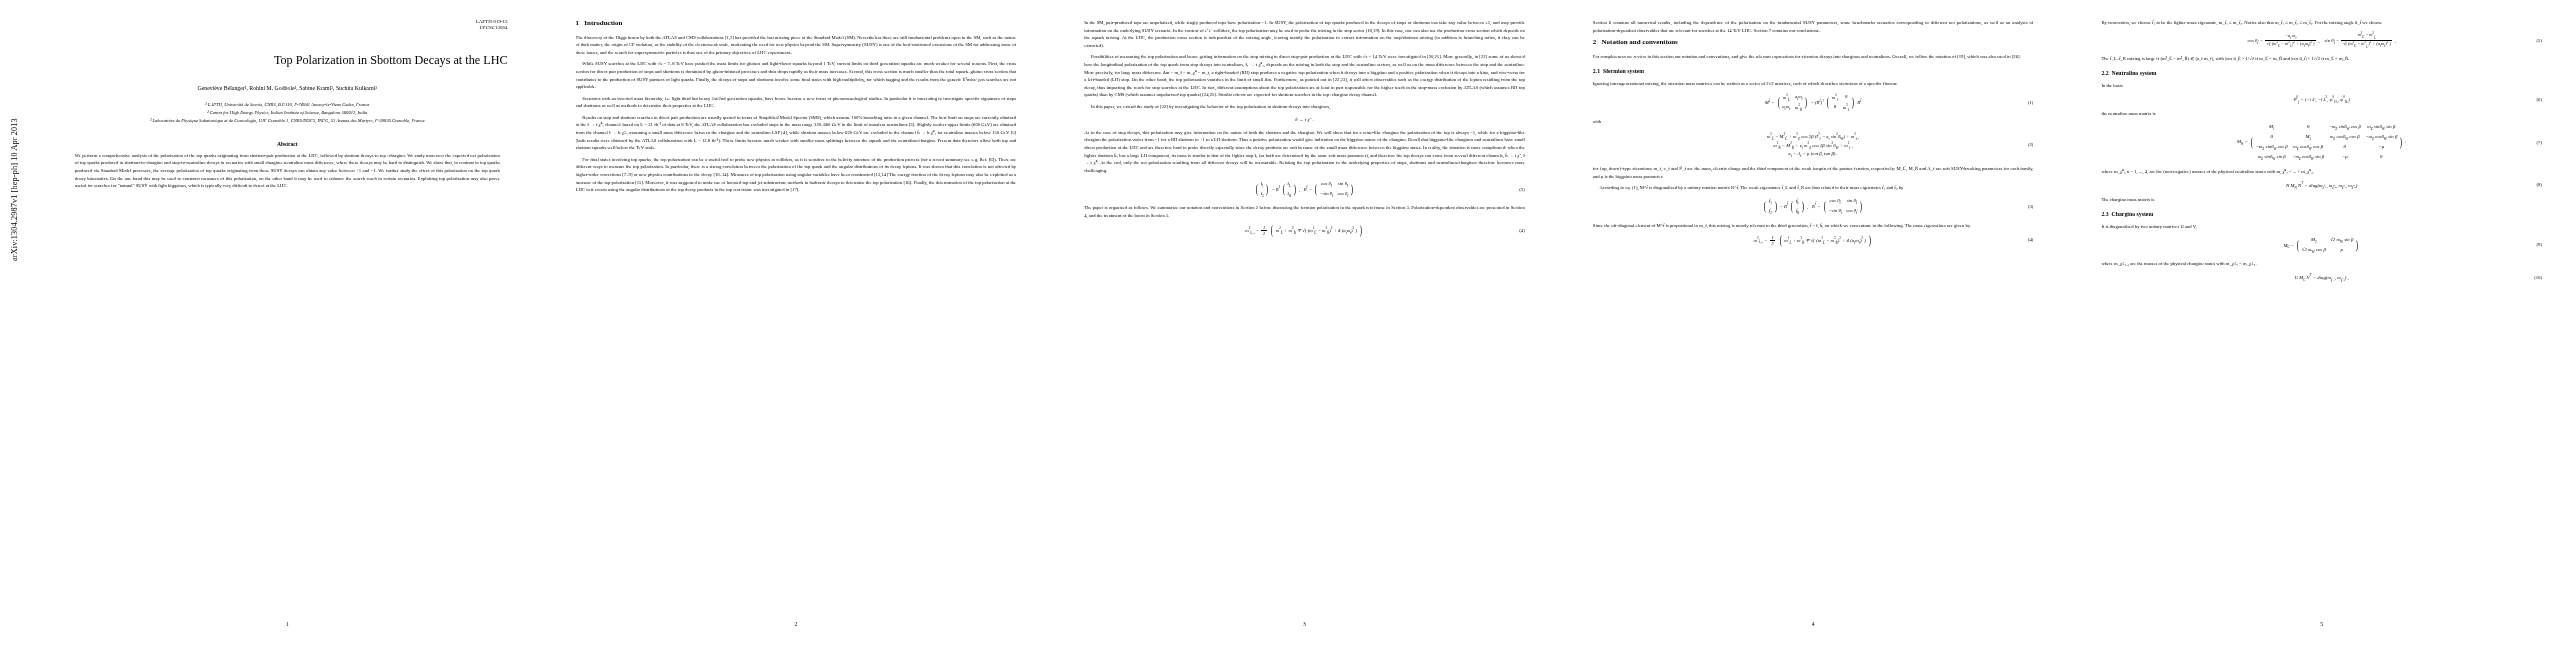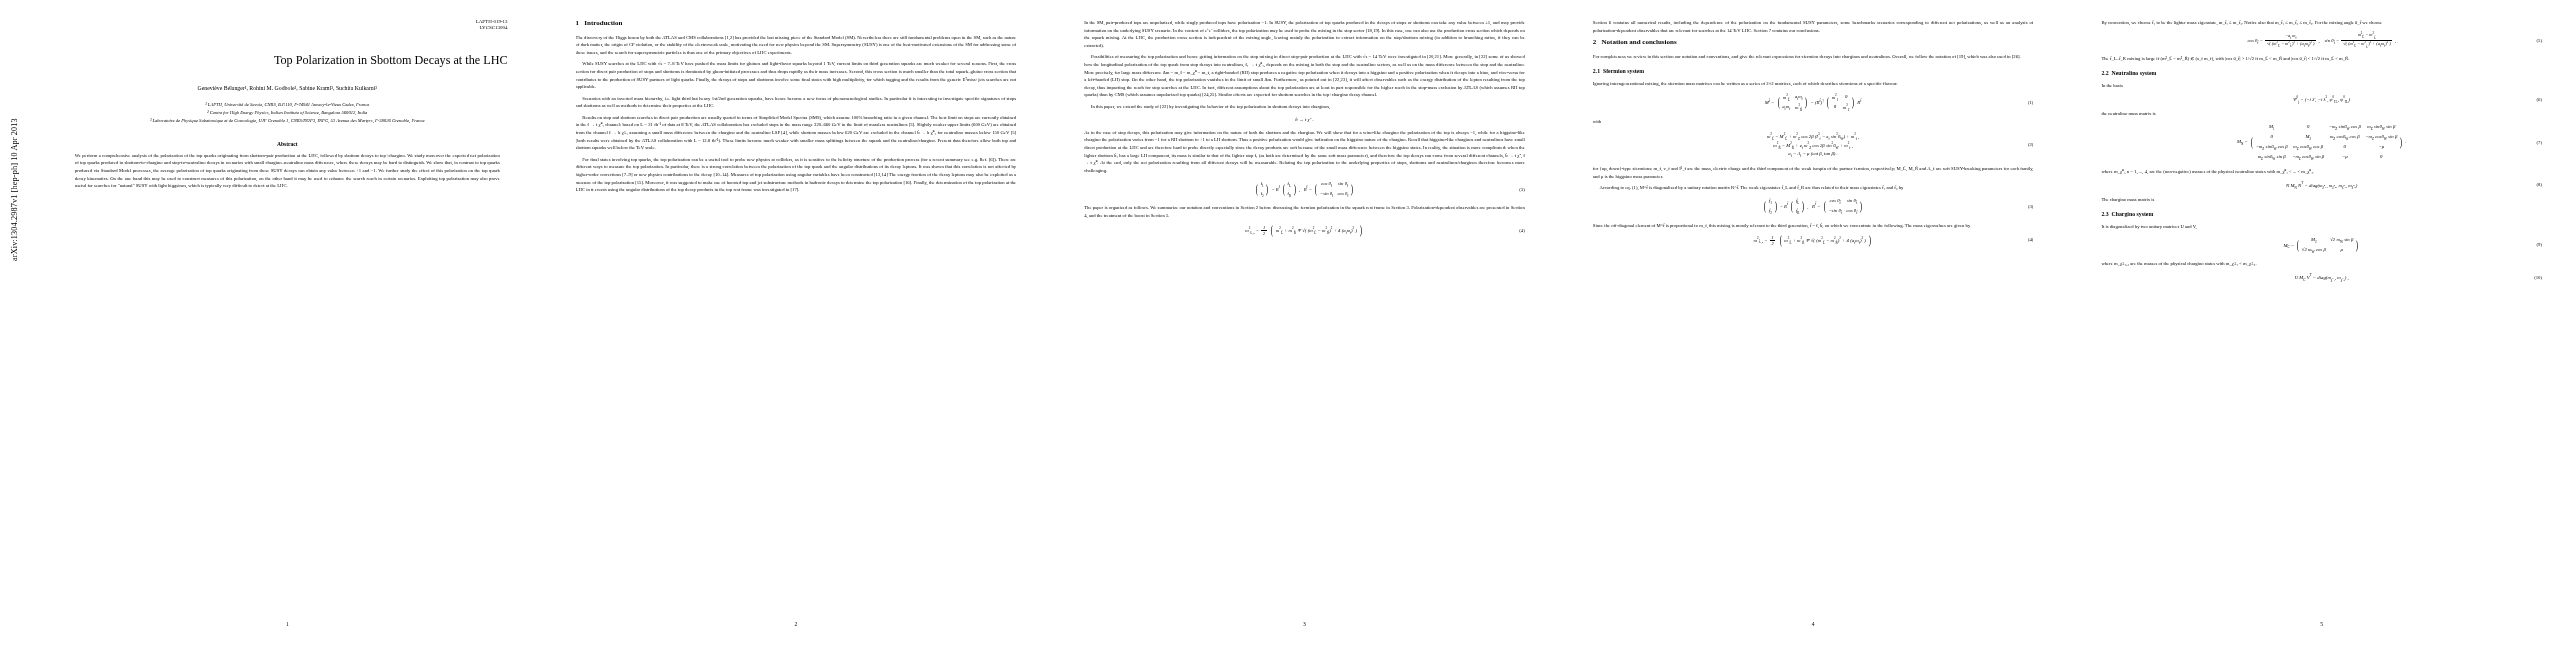--- a/index.html
+++ b/index.html
@@ -293,21 +293,21 @@
 
         <div class="folio">3</div>
       </div>
     </div>
 
     <div class="page">
       <div class="page-inner">
         <p class="body noindent">Section 6 contains all numerical results, including the dependence of the polarization on the fundamental SUSY parameters, some benchmarks scenarios corresponding to different net polarizations, as well as an analysis of polarization-dependent observables that are relevant for searches at the 14 TeV LHC. Section 7 contains our conclusions.</p>
 
         <div class="sec">
-          <span>2</span>&nbsp;&nbsp;&nbsp;<span>Notation and conclusions</span>
+          <span>2</span>&nbsp;&nbsp;&nbsp;<span>Notation and conventions</span>
         </div>
 
         <p class="body noindent">For completeness we review in this section our notation and conventions, and give the relevant expressions for sfermion decays into charginos and neutralinos. Overall, we follow the notation of [19], which was also used in [26].</p>
 
         <div class="subsec">
           <span>2.1</span>&nbsp;&nbsp;<span>Sfermion system</span>
         </div>
 
         <p class="body noindent">Ignoring interngenerational mixing, the sfermion mass matrices can be written as a series of 2×2 matrices, each of which describes sfermions of a specific flavour:</p>
 

